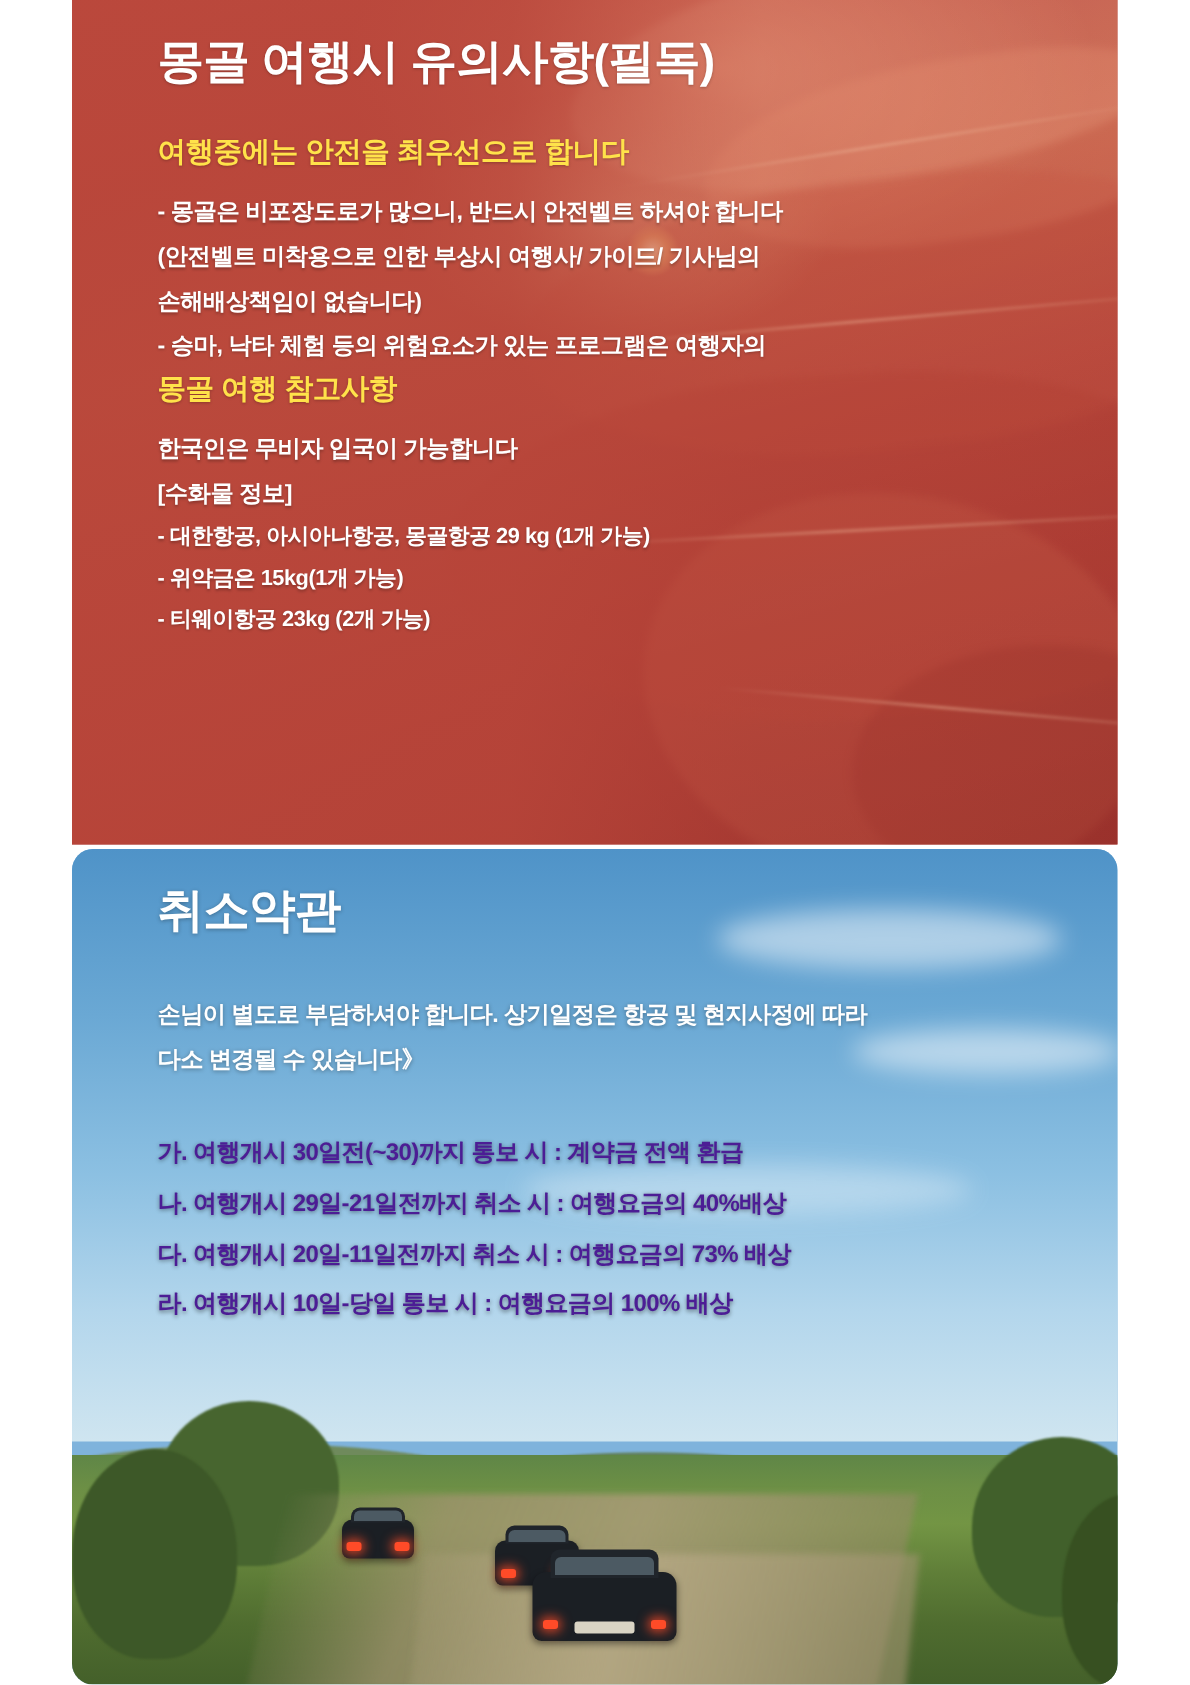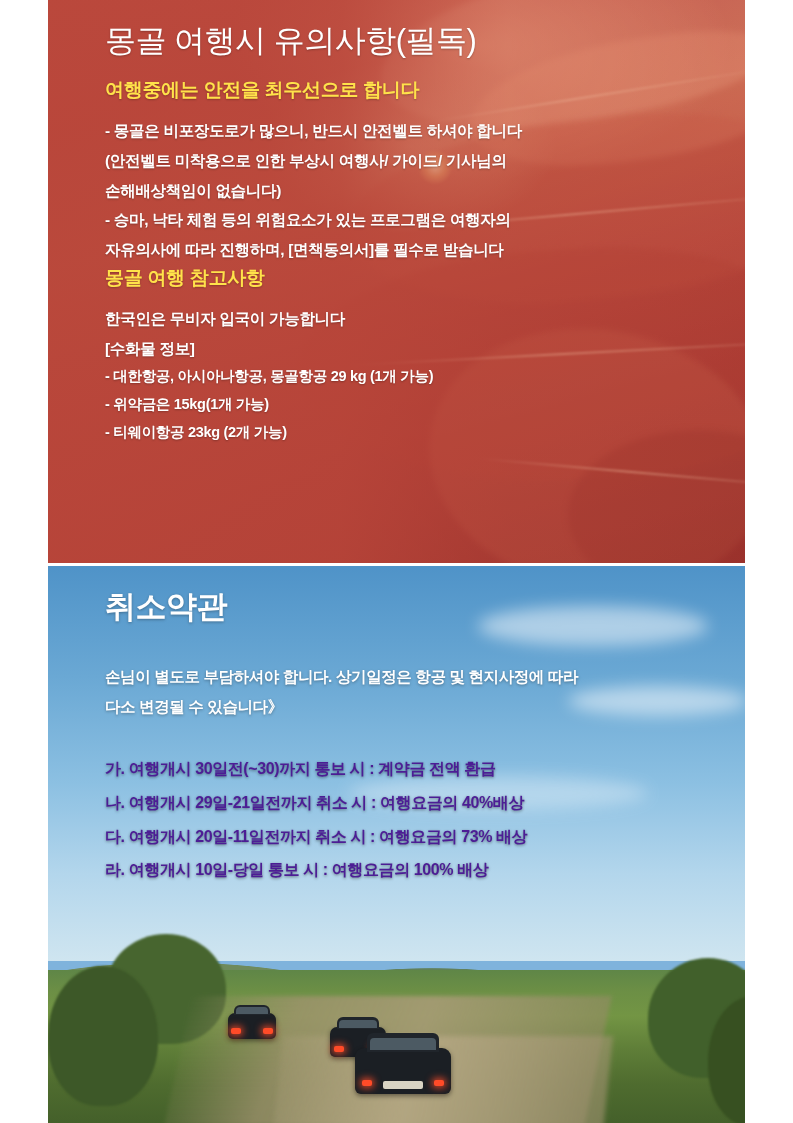--- a/index.html
+++ b/index.html
@@ -74,23 +74,23 @@
     background: linear-gradient(90deg, rgba(185,70,58,0.88) 0%, rgba(185,70,58,0.80) 42%, rgba(185,70,58,0.32) 66%, rgba(185,70,58,0.10) 100%);
   }
 
   .notice-content {
     position: relative;
     padding: 22px 30px 0 57px;
     color: #ffffff;
   }
   .notice-title {
     font-size: 31px;
-    font-weight: normal;
+    font-weight: bold;
     letter-spacing: -0.5px;
-    margin: 0 0 18px 0;
+    margin: 0 0 29px 0;
     line-height: 1.2;
     text-shadow: 0 1px 2px rgba(0,0,0,0.25);
   }
   .sub-head {
     color: #ffe24a;
     font-size: 19px;
     font-weight: bold;
     margin: 0 0 13px 0;
     letter-spacing: -0.3px;
     text-shadow: 0 1px 2px rgba(0,0,0,0.25);
@@ -107,20 +107,21 @@
 
   
   .panel-cancel {
     position: absolute;
     left: 48px;
     top: 566px;
     width: 697px;
     height: 557px;
     overflow: hidden;
     background: #7fb3dc;
+    border-radius: 14px;
   }
   .sky {
     position: absolute;
     left: 0; top: 0; right: 0;
     height: 395px;
     background: linear-gradient(180deg, #4f93c8 0%, #6aa8d4 28%, #8cc0e2 55%, #b3d6ec 78%, #cfe5f0 100%);
   }
   .cloud {
     position: absolute;
     background: rgba(255,255,255,0.5);
@@ -265,21 +266,20 @@
     <div class="veil-left"></div>
 
     <div class="notice-content">
       <h1 class="notice-title">몽골 여행시 유의사항(필독)</h1>
 
       <h2 class="sub-head">여행중에는 안전을 최우선으로 합니다</h2>
       <div class="notice-line">- 몽골은 비포장도로가 많으니, 반드시 안전벨트 하셔야 합니다</div>
       <div class="notice-line">(안전벨트 미착용으로 인한 부상시 여행사/ 가이드/ 기사님의</div>
       <div class="notice-line">손해배상책임이 없습니다)</div>
       <div class="notice-line">- 승마, 낙타 체험 등의 위험요소가 있는 프로그램은 여행자의</div>
-      <div class="notice-line">자유의사에 따라 진행하며, [면책동의서]를 필수로 받습니다</div>
 
       <h2 class="sub-head second">몽골 여행 참고사항</h2>
       <div class="notice-line">한국인은 무비자 입국이 가능합니다</div>
       <div class="notice-line">[수화물 정보]</div>
       <div class="notice-line small">- 대한항공, 아시아나항공, 몽골항공 29 kg (1개 가능)</div>
       <div class="notice-line small">- 위약금은 15kg(1개 가능)</div>
       <div class="notice-line small">- 티웨이항공 23kg (2개 가능)</div>
     </div>
   </section>
 

